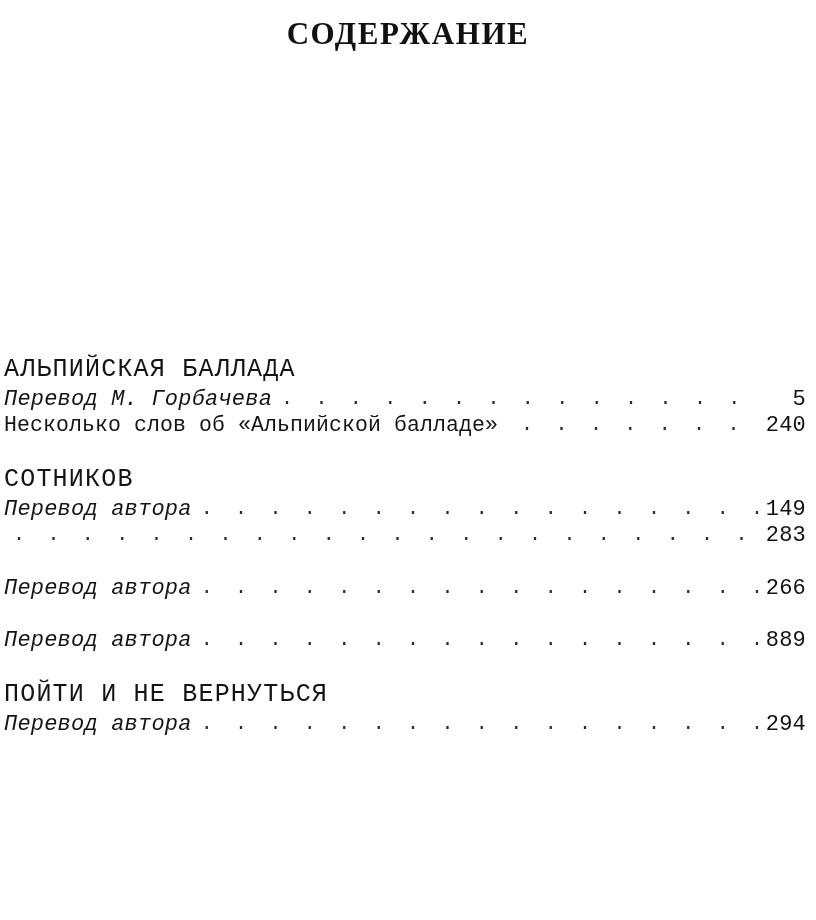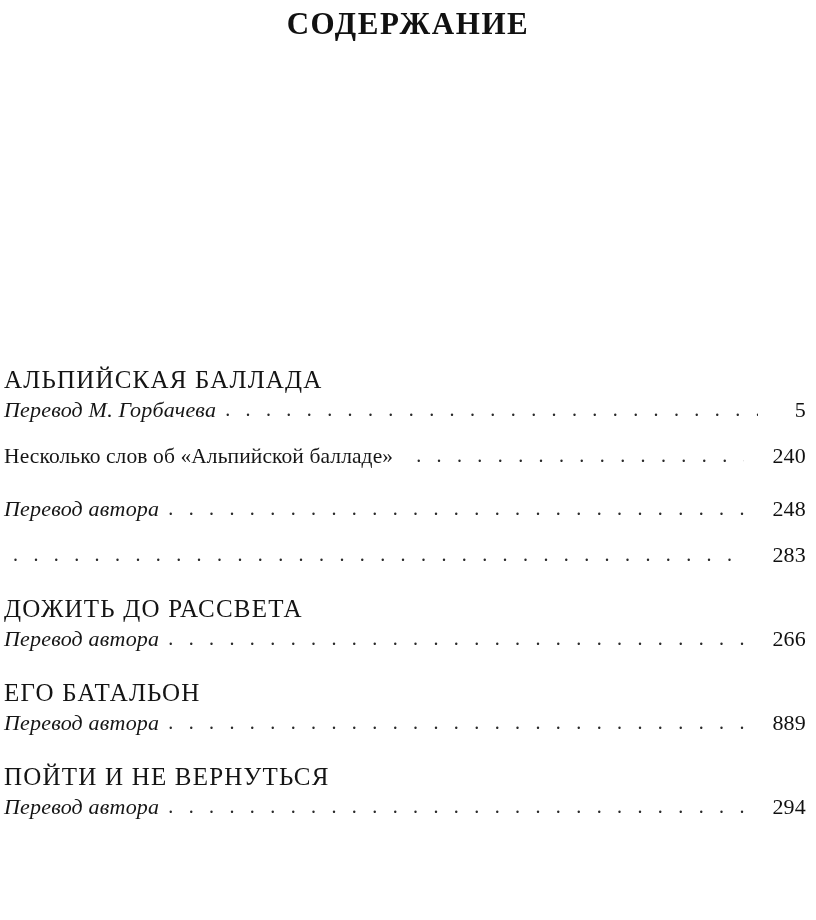--- a/index.html
+++ b/index.html
@@ -23,38 +23,39 @@
     top: 0;
     width: 816px;
     height: 920px;
     background: #ffffff;
   }
 
   
   .toc-title {
     position: absolute;
     left: 0;
-    top: 6px;
+    top: 16px;
     width: 816px;
     text-align: center;
     font-family: "Liberation Serif", "DejaVu Serif", serif;
     font-weight: bold;
     font-size: 31px;
     letter-spacing: 1.6px;
     color: #111111;
     line-height: 1.15;
     white-space: nowrap;
   }
 
   
   .toc-list {
     position: absolute;
     left: 4px;
-    top: 365px;
+    top: 355px;
     width: 802px;
+    font-family: Liberation Mono, monospace;
   }
 
   .toc-group {
     margin: 0 0 26px 0;
   }
   .toc-group:last-child {
     margin-bottom: 0;
   }
 
   
@@ -68,21 +69,21 @@
   }
 
   
   .toc-row {
     display: flex;
     align-items: baseline;
     width: 100%;
     line-height: 1.2;
   }
   .toc-row + .toc-row {
-    margin-top: 20px;
+    margin-top: 0;
     gap: 14px;
   }
 
   .row-label {
     flex: 0 0 auto;
     white-space: nowrap;
     font-size: 21px;
     color: #151515;
   }
   .row-label.italic {
@@ -136,40 +137,39 @@
           <span class="leader"></span>
           <span class="row-page">5</span>
         </div>
         <div class="toc-row">
           <span class="row-label plain">Несколько слов об «Альпийской балладе»</span>
           <span class="leader"></span>
           <span class="row-page">240</span>
         </div>
       </div>
       <div class="toc-group">
+        <div class="work-title">СОТНИКОВ</div>
         <div class="toc-row">
           <span class="row-label italic">Перевод автора</span>
           <span class="leader"></span>
-          <span class="row-page">248</span>
+          <span class="row-page">149</span>
         </div>
         <div class="toc-row">
           <span class="leader"></span>
           <span class="row-page">283</span>
         </div>
       </div>
       <div class="toc-group">
-        <div class="work-title">ДОЖИТЬ ДО РАССВЕТА</div>
         <div class="toc-row">
           <span class="row-label italic">Перевод автора</span>
           <span class="leader"></span>
           <span class="row-page">266</span>
         </div>
       </div>
       <div class="toc-group">
-        <div class="work-title">ЕГО БАТАЛЬОН</div>
         <div class="toc-row">
           <span class="row-label italic">Перевод автора</span>
           <span class="leader"></span>
           <span class="row-page">889</span>
         </div>
       </div>
       <div class="toc-group">
         <div class="work-title">ПОЙТИ И НЕ ВЕРНУТЬСЯ</div>
         <div class="toc-row">
           <span class="row-label italic">Перевод автора</span>

